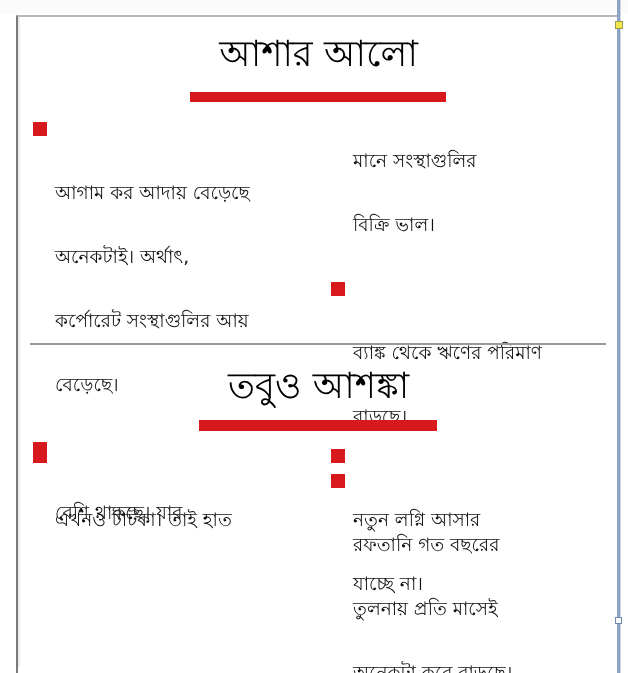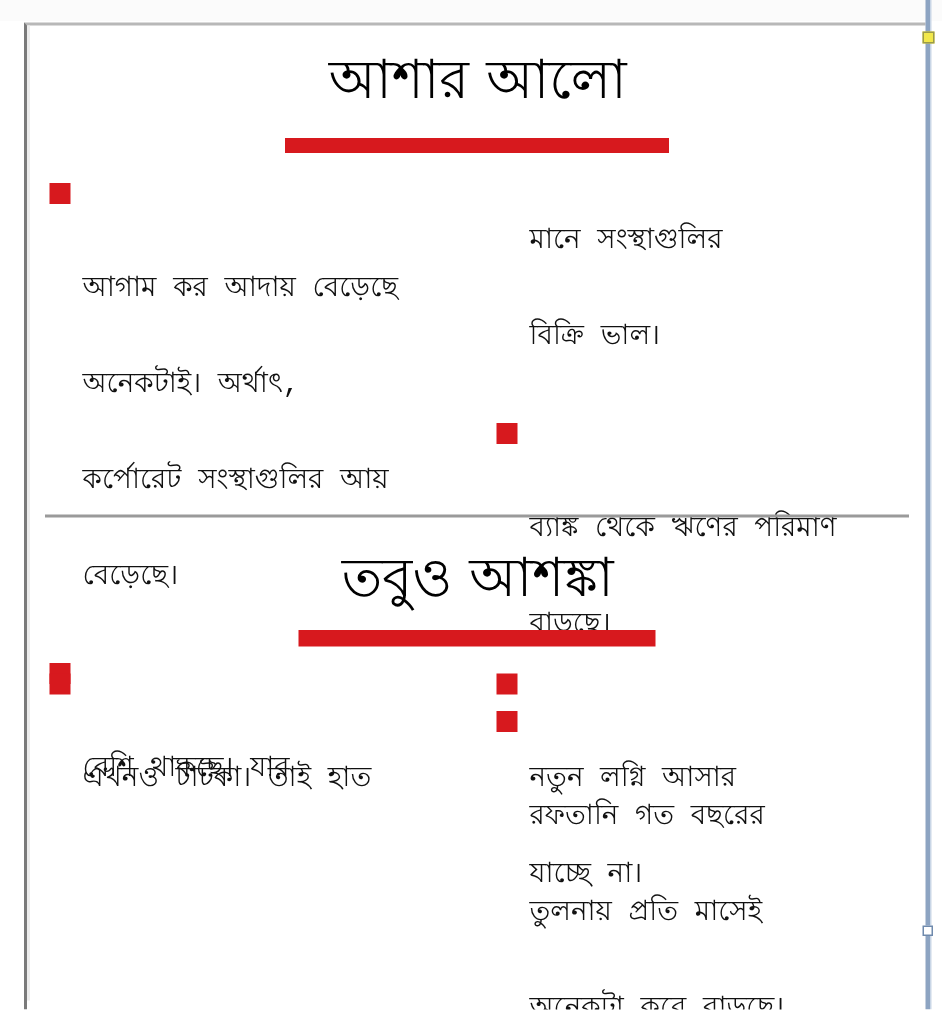--- a/index.html
+++ b/index.html
@@ -119,21 +119,21 @@
       padding-left: 22px;
     }
     .bullet-sq {
       position: absolute;
       left: 0;
       top: 9px;
       width: 14px;
       height: 14px;
       background: #d7191e;
     }
-    .line { display: block; font-family: Liberation Mono, monospace; }
+    .line { display: block; }
   </style>
 </head>
 <body>
 
 <div class="top-strip"></div>
 <div class="frame"></div>
 <div class="frame-inner-shadow"></div>
 <div class="right-rule"></div>
 <div class="right-rule-light"></div>
 <div class="handle-yellow"></div>

